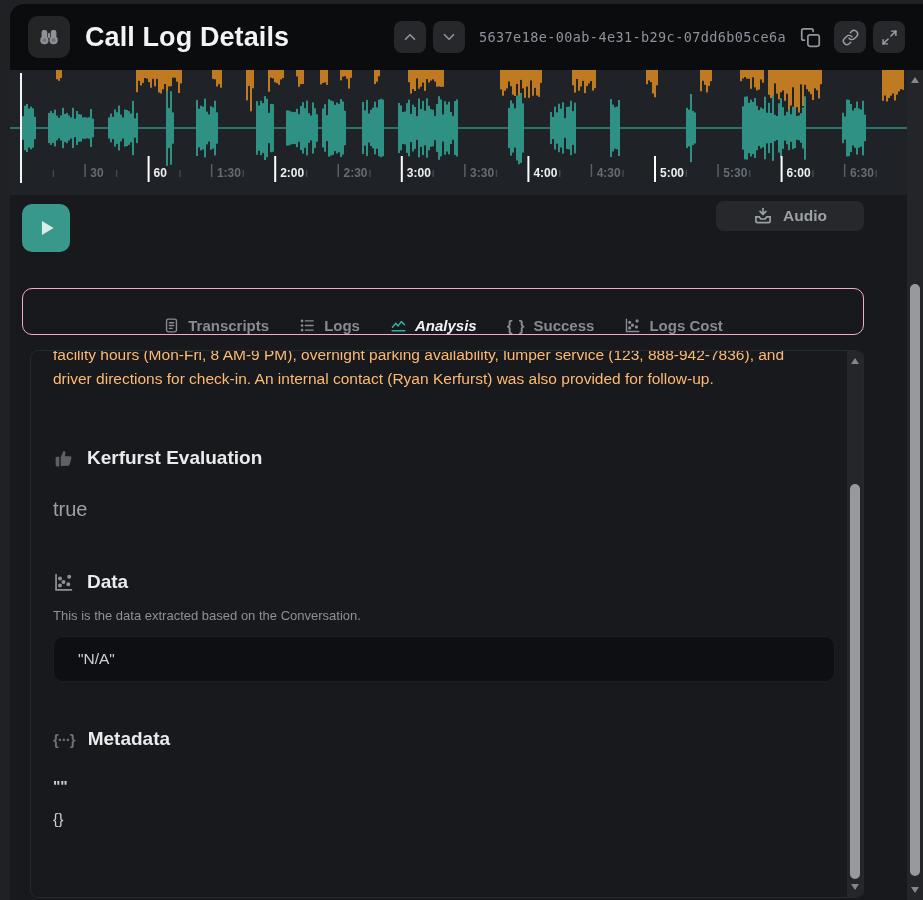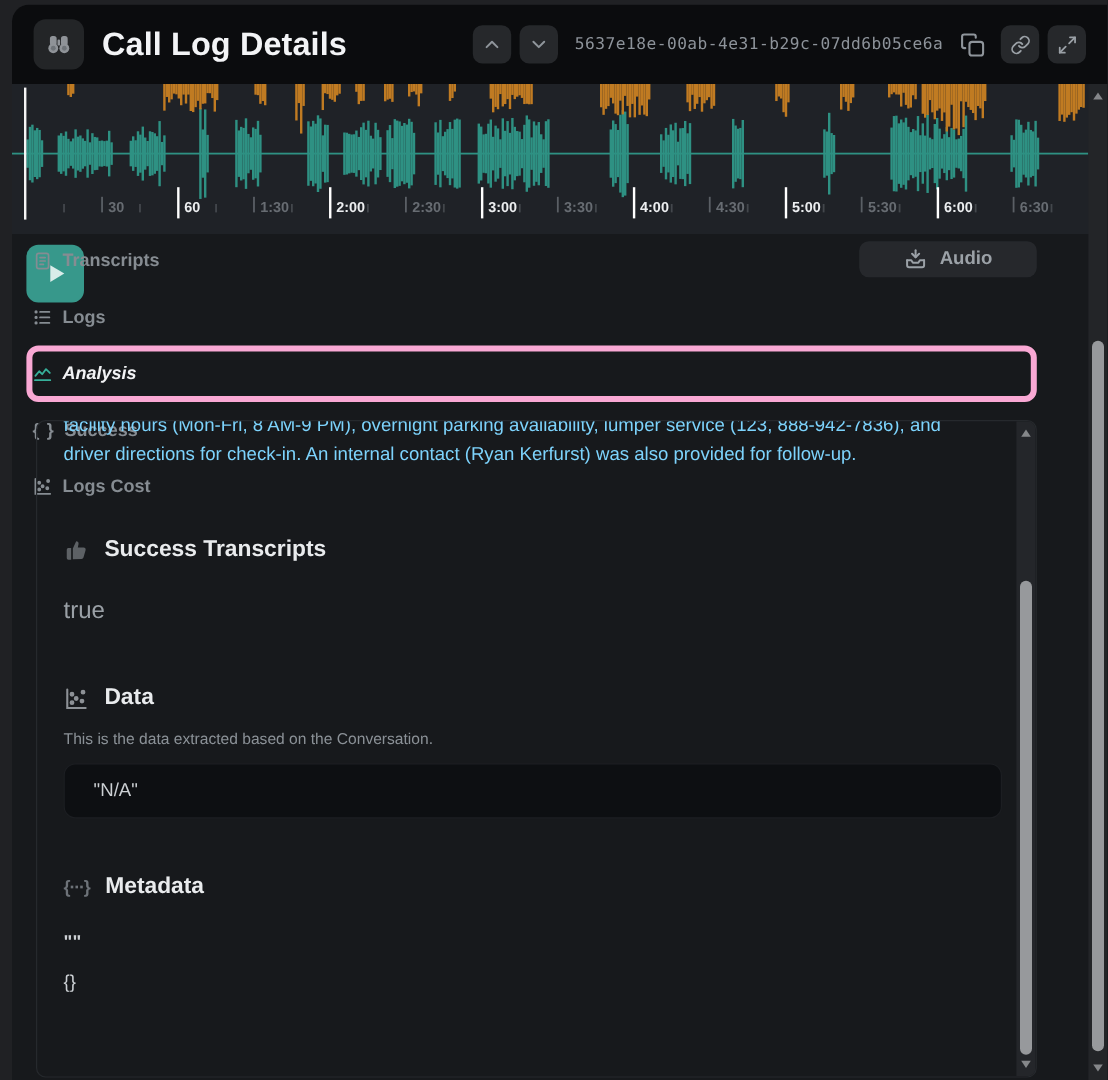--- a/index.html
+++ b/index.html
@@ -46,34 +46,34 @@
   }
   .audio-btn {
     position:absolute; left:706px; top:131px; width:148px; height:30px;
     background:#26282c; border-radius:8px; border:none; cursor:pointer;
     display:flex; align-items:center; justify-content:center; gap:10px;
     color:#9ba1a7; font-size:15.5px; font-weight:700; font-family:inherit;
   }
   
   .tabbar {
     position:absolute; left:12px; top:218px; width:842px; height:47px;
-    border:5px solid #f9a8d4; border-radius:10px;
-    display:flex; align-items:flex-start; justify-content:center; gap:30px;flex-direction:column;
+    border:1px solid #f9a8d4; border-radius:10px;
+    display:flex; align-items:flex-end; justify-content:center; gap:30px;
   }
   .tab { display:flex; align-items:center; gap:8px; font-size:15px; font-weight:600; color:#868c92; cursor:pointer; }
   .tab.active { color:#f2f3f5;font-style:italic; }
   .tab svg, .tab .brace-glyph { flex:none; }
   .brace-glyph { font-size:15px; font-weight:600; letter-spacing:1px; }
   
   .content-box {
     position:absolute; left:20px; top:280px; width:834px; height:548px;
     border:1px solid #26292d; border-radius:8px; overflow:hidden;
   }
   .panel-content { position:absolute; left:0; top:0; width:818px; padding-left:22px; }
-  .summary { margin-top:-8px; width:772px; font-size:15.5px; line-height:24px; color:#7dd3fc; }
+  .summary { margin-top:-8px; width:772px; font-size:15.5px; line-height:24px; color:#fdba74; }
   .sec-h { display:flex; align-items:center; gap:13px; color:#e9ebed; font-size:19px; font-weight:700; }
   .sec-h svg, .sec-h .braces-ico { flex:none; }
   .braces-ico { color:#6d7278; font-size:15px; font-weight:600; letter-spacing:-1px; }
   .h-success { margin-top:56px; }
   .val-true { margin-top:29px; font-size:20px; color:#9aa0a6; }
   .h-data { margin-top:50px; }
   .data-desc { margin-top:15px; font-size:13px; color:#8b9197; }
   .data-field {
     margin-top:13px; width:782px; height:46px; background:#0d0f12;
     border:1px solid #1c1e22; border-radius:10px;
@@ -648,21 +648,21 @@
       <div class="content-box">
         <div class="panel-content">
 
           <p class="summary">facility hours (Mon-Fri, 8 AM-9 PM), overnight parking availability, lumper service (123, 888-942-7836), and driver directions for check-in. An internal contact (Ryan Kerfurst) was also provided for follow-up.</p>
 
           <div class="sec-h h-success">
             <svg width="21" height="21" viewBox="0 0 24 24" fill="#5d6165">
               <path d="M7.2 21H4.5A1.5 1.5 0 0 1 3 19.5v-8A1.5 1.5 0 0 1 4.5 10h2.7Z"></path>
               <path d="M8.8 20.6V10.4l3.2-7a2.3 2.3 0 0 1 2.2 2.87L13.5 9.5h5.6a1.9 1.9 0 0 1 1.83 2.43l-2 7A1.9 1.9 0 0 1 17.1 20.3Z"></path>
             </svg>
-            <span>Success Transcripts</span>
+            <span>Kerfurst Evaluation</span>
           </div>
           <div class="val-true">true</div>
 
           <div class="sec-h h-data">
             <svg width="21" height="21" viewBox="0 0 24 24" fill="none" stroke="#8d9196" stroke-width="2" stroke-linecap="round">
               <path d="M3.5 3v17.5H21"></path>
               <circle cx="8" cy="7.5" r="1.3" fill="#8d9196"></circle>
                 <circle cx="18.5" cy="5.5" r="1.3" fill="#8d9196"></circle>
               <circle cx="12" cy="11.5" r="1.3" fill="#8d9196"></circle>
                 <circle cx="8" cy="15.5" r="1.3" fill="#8d9196"></circle>

